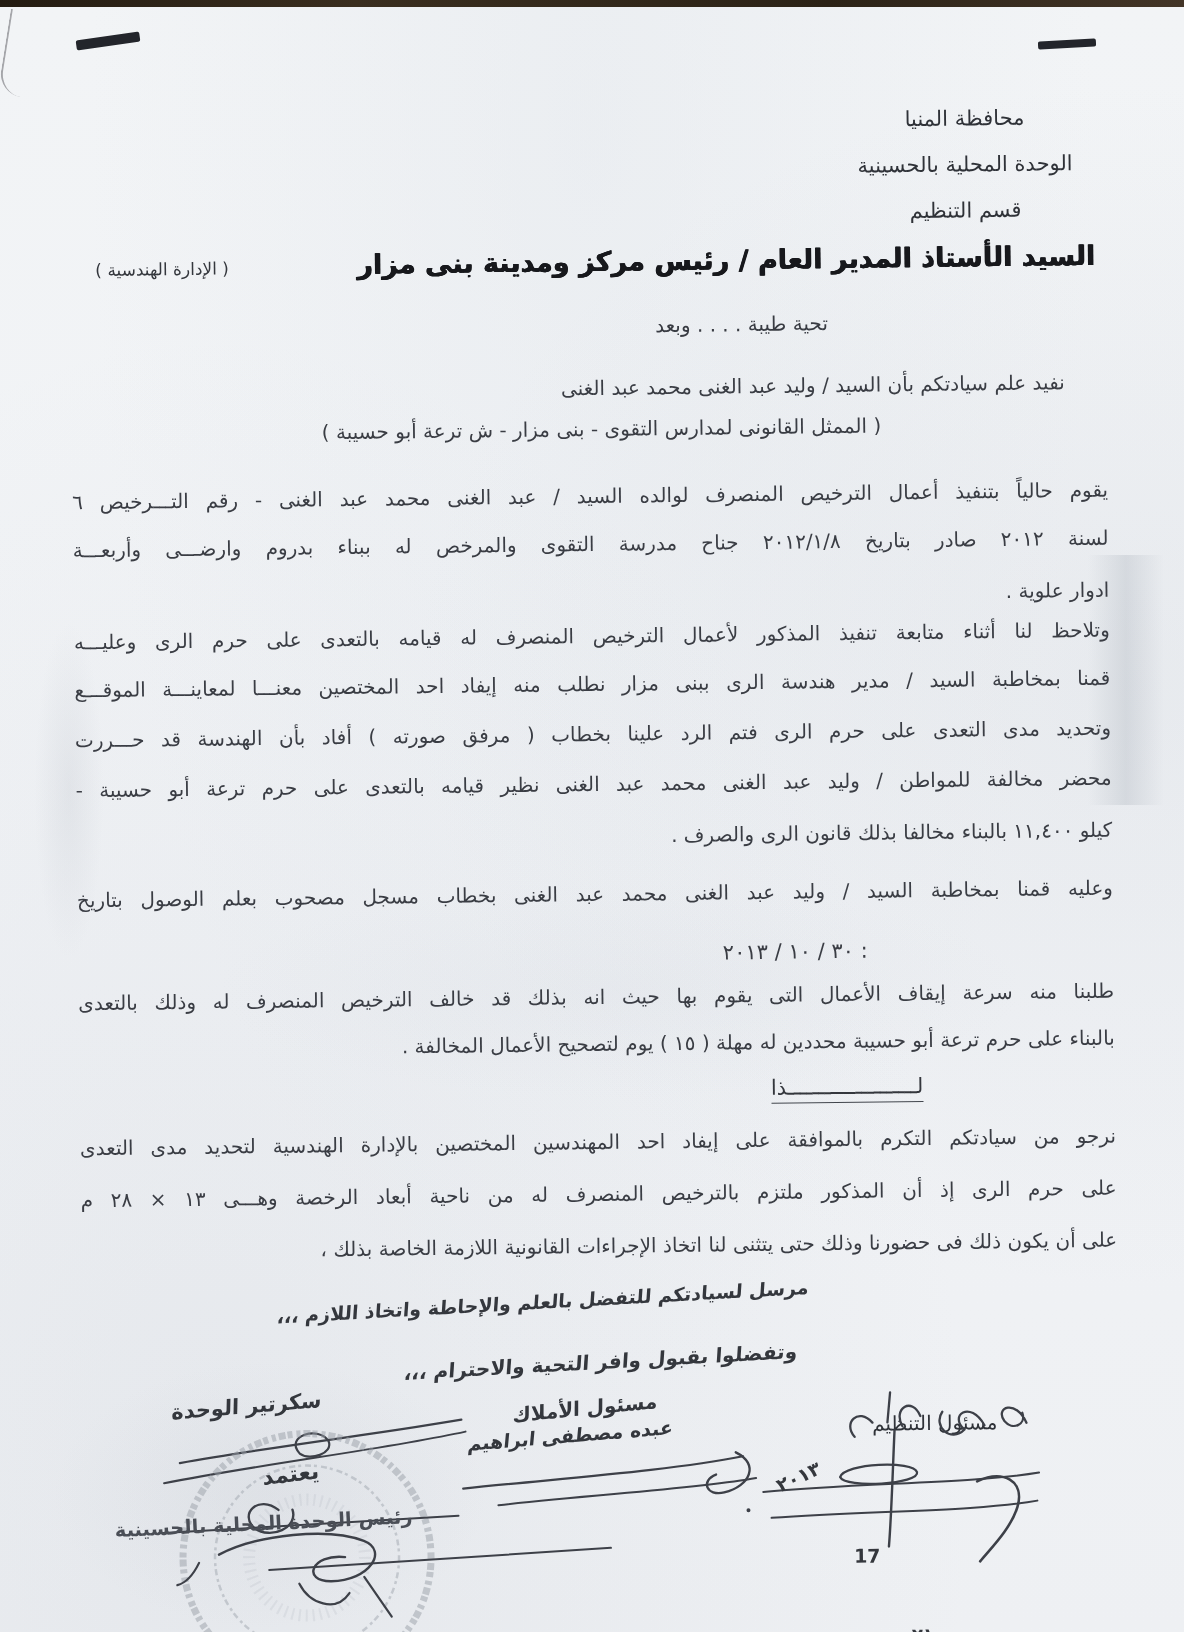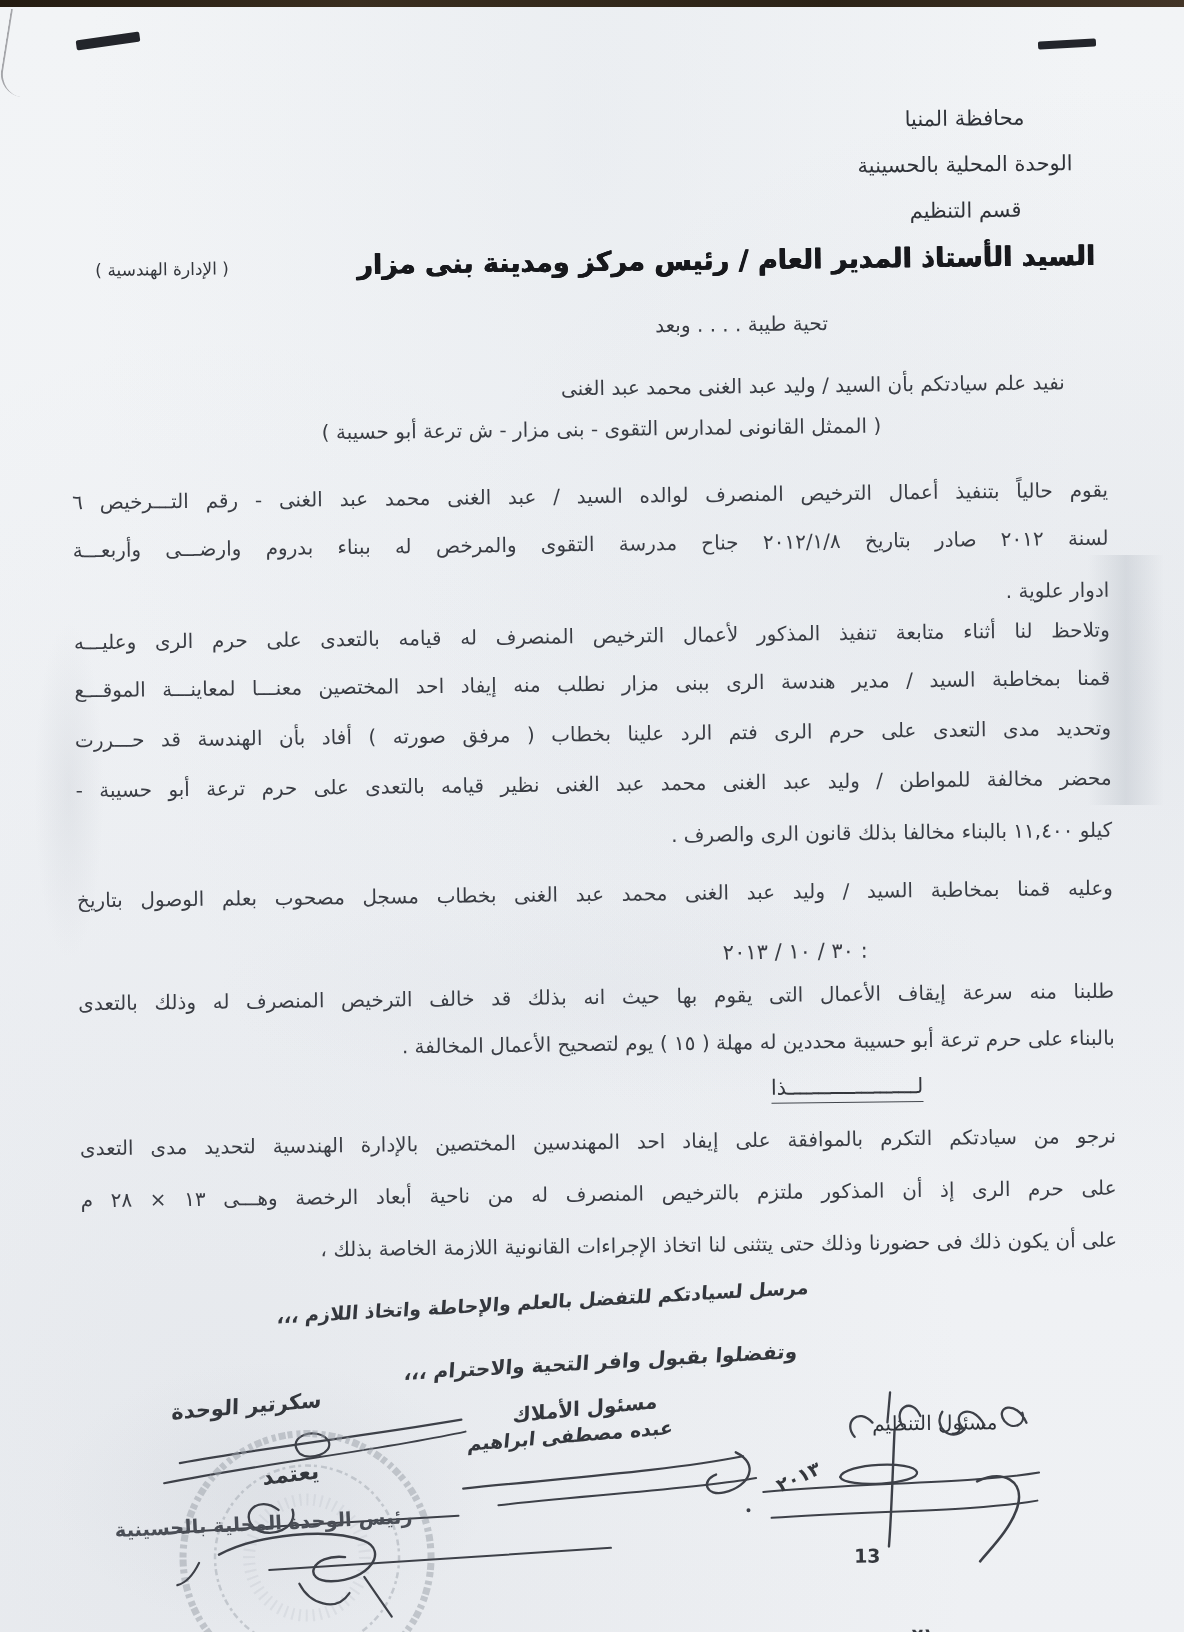--- a/index.html
+++ b/index.html
@@ -94,21 +94,21 @@
     <svg class="abs" style="left:735px;top:1368px;" width="300" height="215" viewBox="0 0 300 215">
       <path class="ink" stroke-width="2.3" d="M282 60 C272 36 250 44 260 58 C268 68 282 62 278 50 M240 62 C226 36 204 52 220 66 C206 80 188 62 198 48 M176 52 C168 32 148 44 158 62 M146 28 L143 58 M128 58 C114 42 98 58 110 72"></path>
       <path class="ink" stroke-width="2.3" d="M95 112 C100 98 168 96 172 108 C175 120 100 124 95 112 Z"></path>
       <path class="ink" stroke-width="2" d="M18 126 C110 118 230 120 294 110"></path>
       <path class="ink" stroke-width="2" d="M26 152 C128 146 232 148 292 138"></path>
       <path class="ink" stroke-width="2.4" d="M150 66 C148 100 146 150 143 182"></path>
       <path class="ink" stroke-width="2.6" d="M232 118 C258 106 280 118 272 144 C265 166 244 186 234 198"></path>
     </svg>
     <div class="abs hand" style="left:765px;top:1468px;font-size:19px;transform:rotate(-24deg);">٢٠١٣</div>
     <div class="abs hand" style="left:900px;top:1628px;font-size:18px;">٢١</div>
-    <div class="abs hand" style="left:843px;top:1548px;font-size:19px;">13</div>
+    <div class="abs hand" style="left:843px;top:1548px;font-size:19px;">17</div>
 
     <div class="abs hand" style="top:1396px;right:536px;font-size:20px;transform:rotate(-5deg) skewX(-6deg);">مسئول الأملاك</div>
     <div class="abs hand" style="top:1424px;right:520px;font-size:19px;transform:rotate(-4deg) skewX(-10deg);">عبده مصطفى ابراهيم</div>
     <svg class="abs" style="left:428px;top:1442px;" width="330" height="80" viewBox="0 0 330 80">
       <path class="ink" stroke-width="2.2" d="M25 45 C120 36 230 30 305 16"></path>
       <path class="ink" stroke-width="2" d="M60 62 C160 52 260 48 318 38"></path>
       <path class="ink" stroke-width="2.4" d="M298 12 C322 24 312 46 286 52 C268 56 262 40 278 34"></path>
       <circle cx="310" cy="70" r="2" fill="#3d4048"></circle>
     </svg>
 

